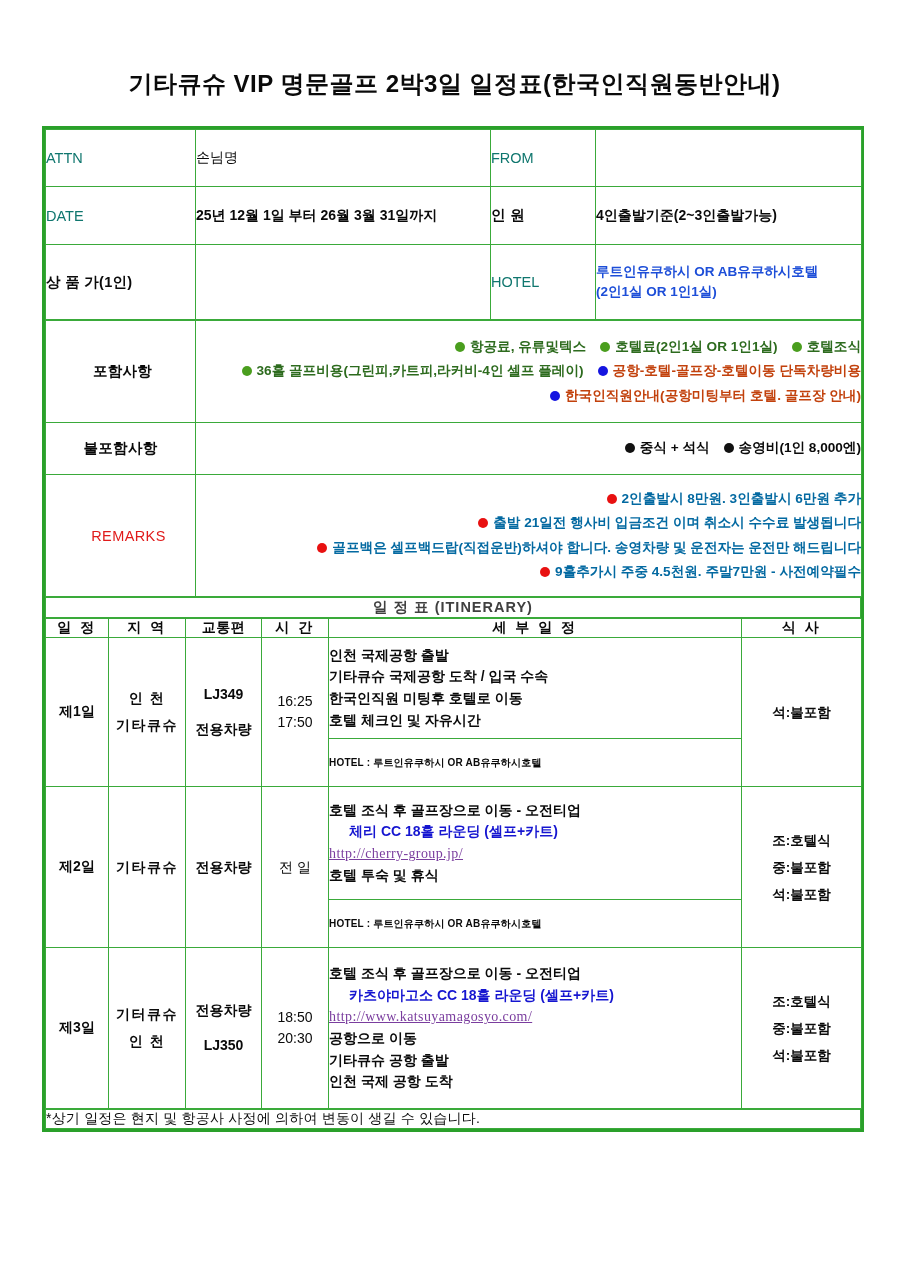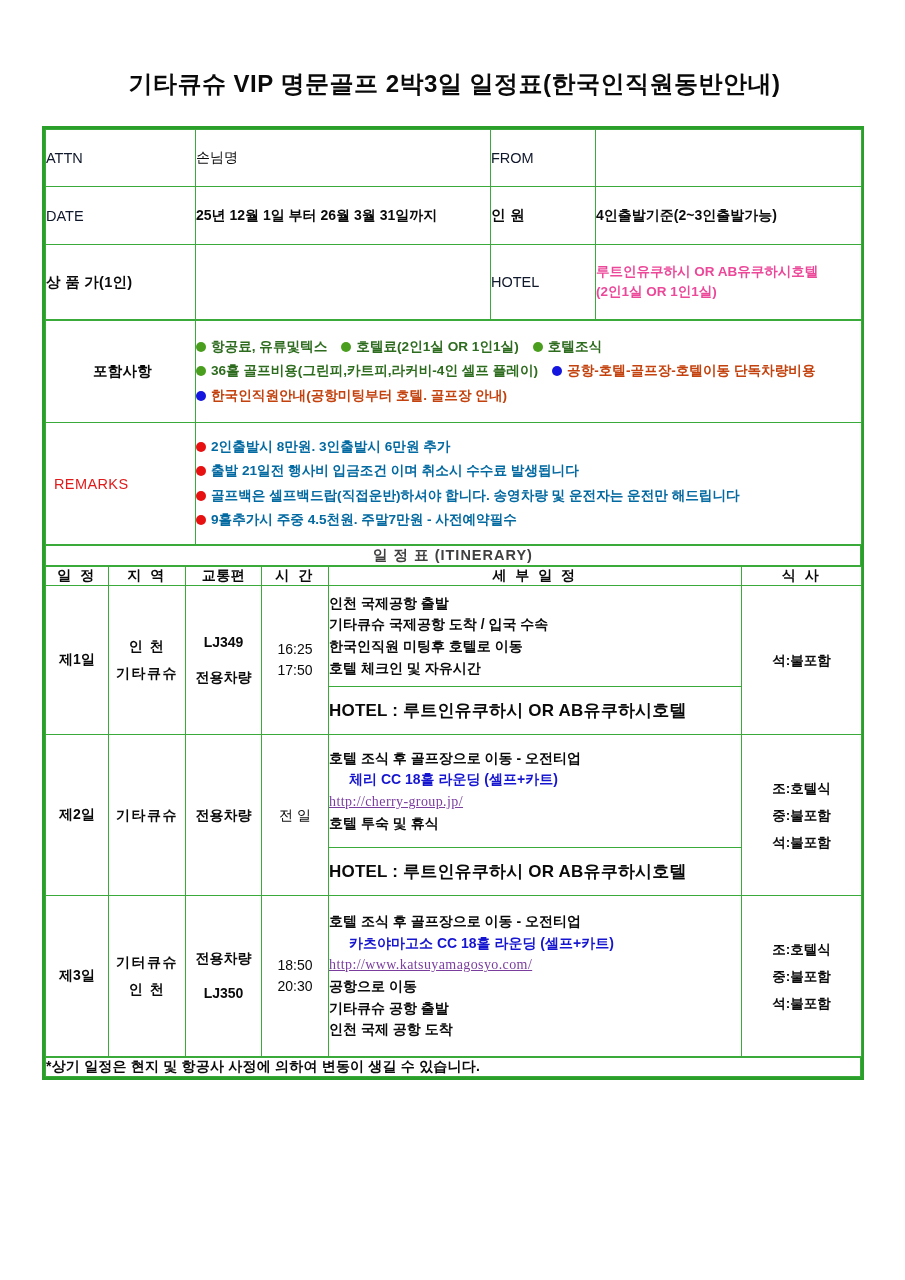--- a/index.html
+++ b/index.html
@@ -65,58 +65,59 @@
     font-size: 14.5px;
     font-weight: bold;
     padding: 6px 0 6px 14px;
     color: #0a0a0a;
     letter-spacing: 0.3px;
   }
   .lbl-plain {
     font-size: 14.5px;
     font-weight: normal;
     padding: 6px 0 6px 14px;
-    color: #0f172a;
+    color: #0f766e;
   }
   .val {
     font-size: 14px;
     font-weight: bold;
     padding: 6px 0 6px 14px;
     color: #0a0a0a;
   }
   .val-plain {
     font-size: 14px;
     font-weight: normal;
     padding: 6px 0 6px 14px;
     color: #0a0a0a;
   }
   .val-sm {
     font-size: 13.5px;
     font-weight: bold;
     padding: 5px 0 5px 14px;
-    color: #ec4899;
+    color: #1d4ed8;
     line-height: 1.45;
   }
   .remarks-lbl {
     font-size: 14.5px;
     font-weight: normal;
     padding: 6px 0 6px 14px;
     color: #e01b1b;
     letter-spacing: 0.4px;
   }
 
   
   .bullets {
     padding: 9px 6px 9px 14px;
     line-height: 1.78;
   }
   .bl-line {
     font-size: 13.6px;
     font-weight: bold;
     white-space: nowrap;
+    text-align: right;
   }
   .bullet {
     display: inline-block;
     width: 10px;
     height: 10px;
     border-radius: 50%;
     margin-right: 5px;
     vertical-align: -1px;
   }
   .bullet.green  { background: #4a9e1e; }
@@ -181,31 +182,31 @@
     color: #7a3d9e;
     text-decoration: underline;
     letter-spacing: 0.4px;
   }
   .detail .course {
     color: #1515d0;
     margin-left: 20px;
   }
   .hotelline {
     padding: 9px 0 9px 12px;
-    font-size: 17px;
+    font-size: 10px;
     font-weight: bold;
     color: #0a0a0a;
     letter-spacing: 0.2px;
   }
 
   
   .footnote {
     padding: 11px 0 11px 18px;
     font-size: 14px;
-    font-weight: bold;
+    font-weight: normal;
     color: #0a0a0a;
     letter-spacing: 0.2px;
   }
 
   .nowrap { white-space: nowrap; }
 </style>
 </head>
 <body>
 
 <div class="page">
@@ -254,21 +255,27 @@
       <tbody>
         <tr>
           <td class="lbl" style="text-align:center;padding-left:4px;height:101px">포함사항</td>
           <td class="bullets" id="included-list">
               <div class="bl-line"><span class="bullet green"></span><span class="tx-green">항공료, 유류및텍스</span><span class="gap"></span><span class="bullet green"></span><span class="tx-green">호텔료(2인1실 OR 1인1실)</span><span class="gap"></span><span class="bullet green"></span><span class="tx-green">호텔조식</span></div>
               <div class="bl-line"><span class="bullet green"></span><span class="tx-green">36홀 골프비용(그린피,카트피,라커비-4인 셀프 플레이)</span><span class="gap"></span><span class="bullet blue"></span><span class="tx-blue">공항-호텔-골프장-호텔이동 단독차량비용</span></div>
               <div class="bl-line"><span class="bullet blue"></span><span class="tx-blue">한국인직원안내(공항미팅부터 호텔. 골프장 안내)</span></div>
             </td>
         </tr>
         <tr>
-          <td class="remarks-lbl" style="padding-left:8px;height:121px">REMARKS</td>
+          <td class="lbl" style="text-align:center;padding-left:0;height:51px">불포함사항</td>
+          <td class="bullets" id="excluded-list">
+              <div class="bl-line"><span class="bullet black"></span><span class="tx-black">중식 + 석식</span><span class="gap"></span><span class="bullet black"></span><span class="tx-black">송영비(1인 8,000엔)</span></div>
+            </td>
+        </tr>
+        <tr>
+          <td class="remarks-lbl" style="text-align:center;padding-left:16px;height:121px">REMARKS</td>
           <td class="bullets" id="remarks-list">
               <div class="bl-line"><span class="bullet red"></span><span class="tx-red">2인출발시 8만원. 3인출발시 6만원 추가</span></div>
               <div class="bl-line"><span class="bullet red"></span><span class="tx-red">출발 21일전 행사비 입금조건 이며 취소시 수수료 발생됩니다</span></div>
               <div class="bl-line"><span class="bullet red"></span><span class="tx-red">골프백은 셀프백드랍(직접운반)하셔야 합니다. 송영차량 및 운전자는 운전만 해드립니다</span></div>
               <div class="bl-line"><span class="bullet red"></span><span class="tx-red">9홀추가시 주중 4.5천원. 주말7만원 - 사전예약필수</span></div>
             </td>
         </tr>
       </tbody>
     </table>
 

